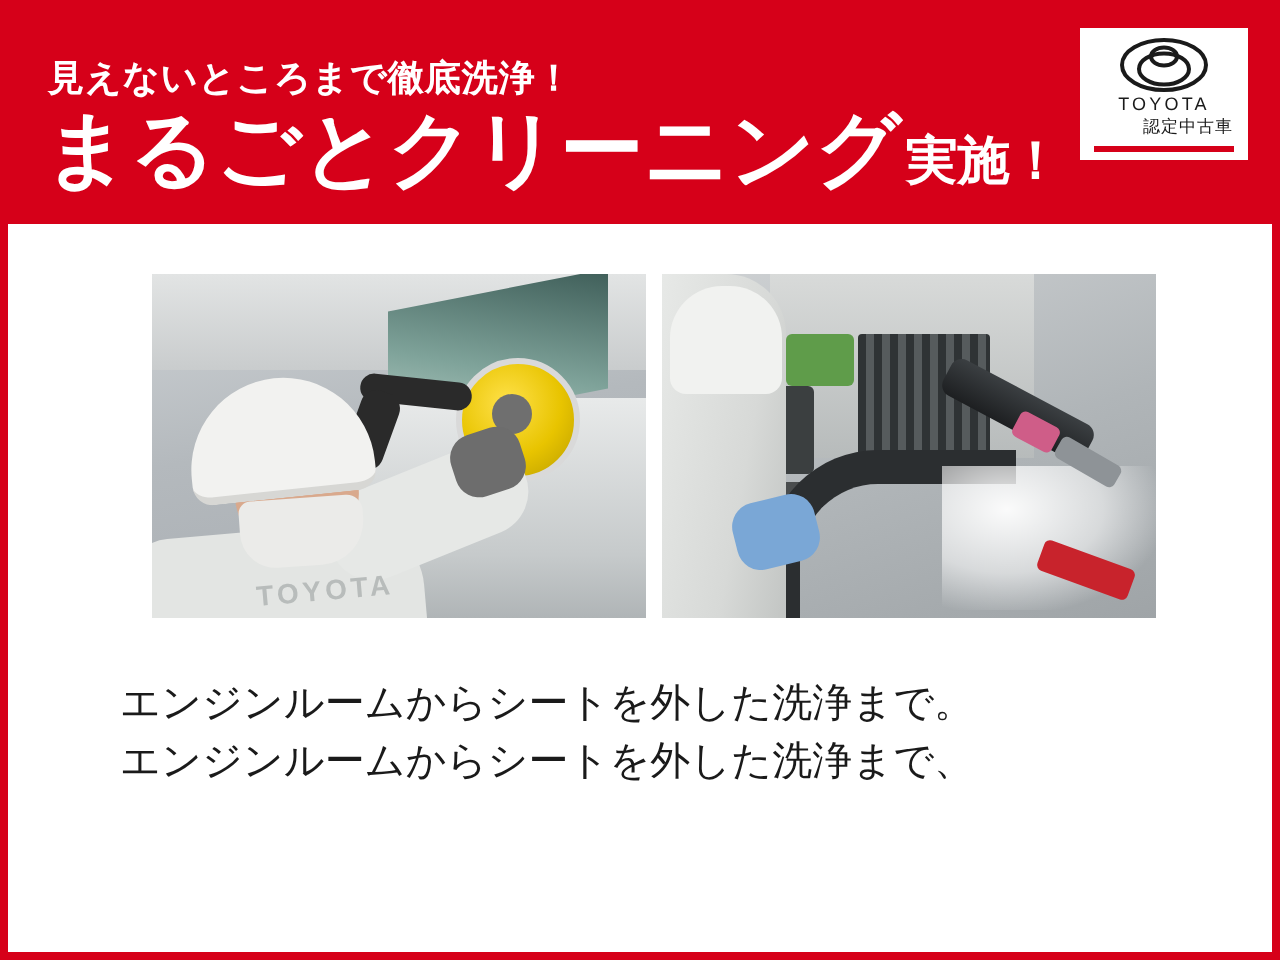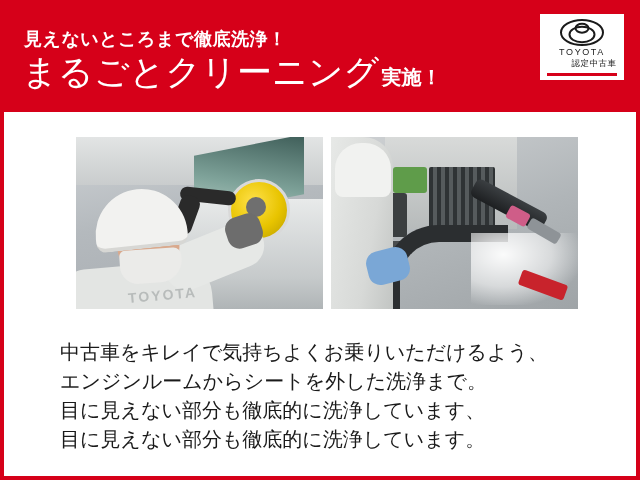--- a/index.html
+++ b/index.html
@@ -43,28 +43,28 @@
   .header-title-wrap {
     position: absolute;
     left: 22px;
     top: 54px;
     display: flex;
     align-items: baseline;
     white-space: nowrap;
   }
   .header-title {
     color: #ffffff;
-    font-size: 35px;
-    font-weight: normal;
+    font-size: 42px;
+    font-weight: bold;
     letter-spacing: 0px;
     line-height: 1;
   }
   .header-title-suffix {
     color: #ffffff;
-    font-size: 20px;
+    font-size: 26px;
     font-weight: bold;
     line-height: 1;
     margin-left: 2px;
   }
   
   .logo-box {
     position: absolute;
     right: 16px;
     top: 14px;
     width: 84px;
@@ -399,20 +399,18 @@
         <div class="p2-nozzle-tip"></div>
         <div class="p2-red"></div>
         <div class="p2-person"></div>
         <div class="p2-hood"></div>
         <div class="p2-glove"></div>
       </div>
 
     </div>
 
     <div class="caption">
-      <div class="caption-line">中古車をキレイで気持ちよくお乗りいただけるよう、</div>
       <div class="caption-line">エンジンルームからシートを外した洗浄まで。</div>
-      <div class="caption-line">目に見えない部分も徹底的に洗浄しています、</div>
-      <div class="caption-line">目に見えない部分も徹底的に洗浄しています。</div>
+      <div class="caption-line">エンジンルームからシートを外した洗浄まで、</div>
     </div>
 
   </div>
 </div>
 
 </body></html>

